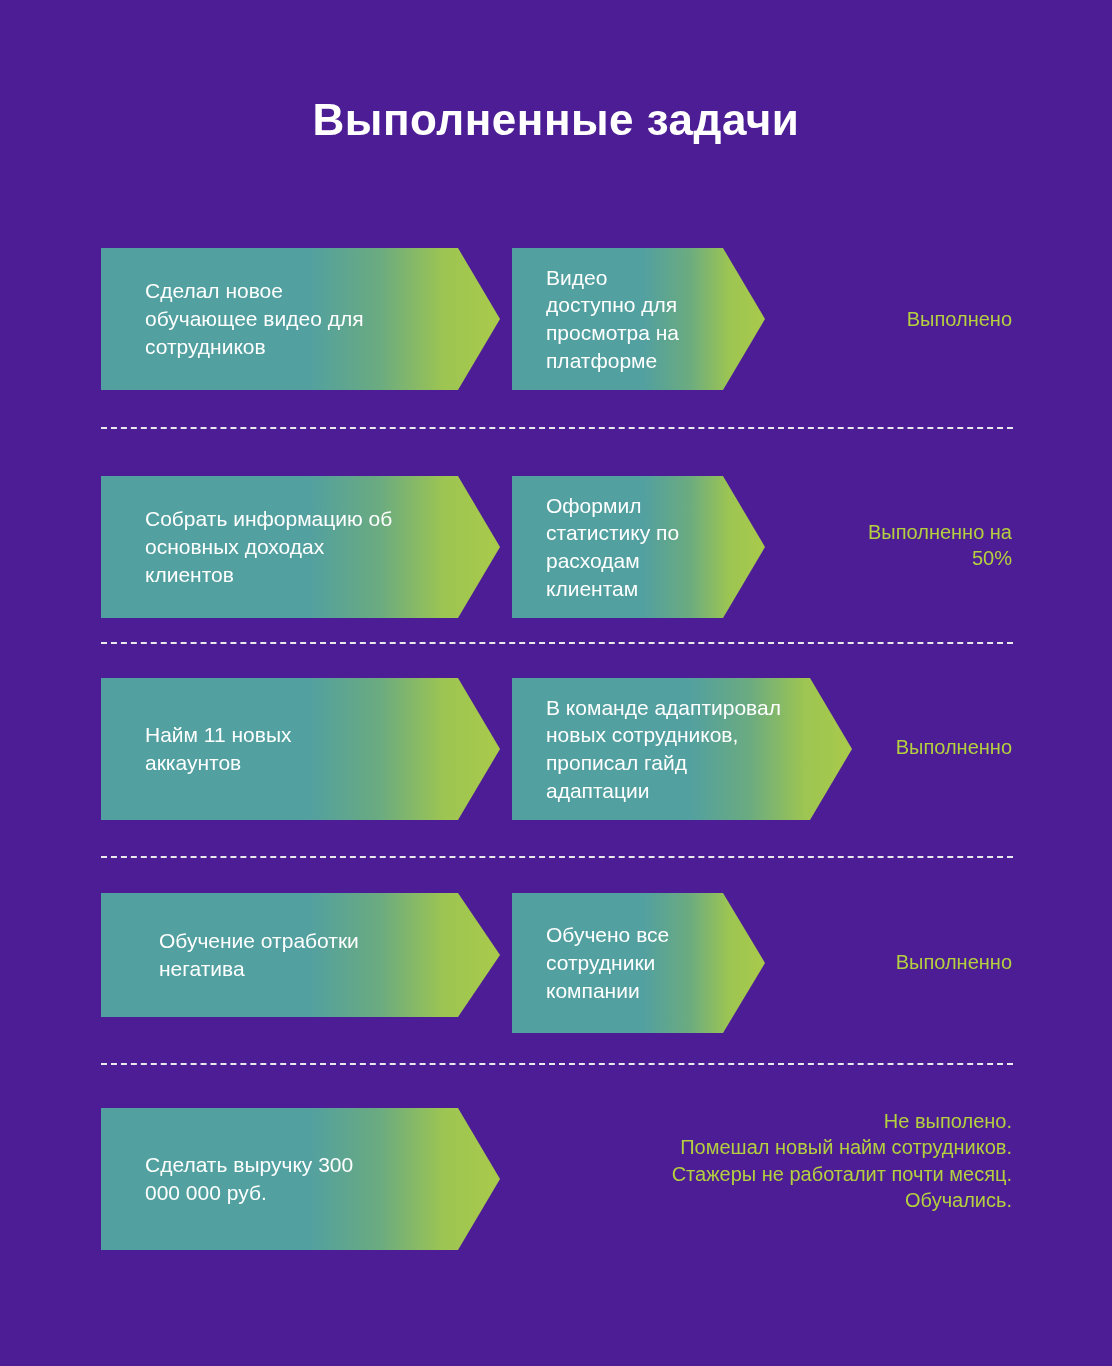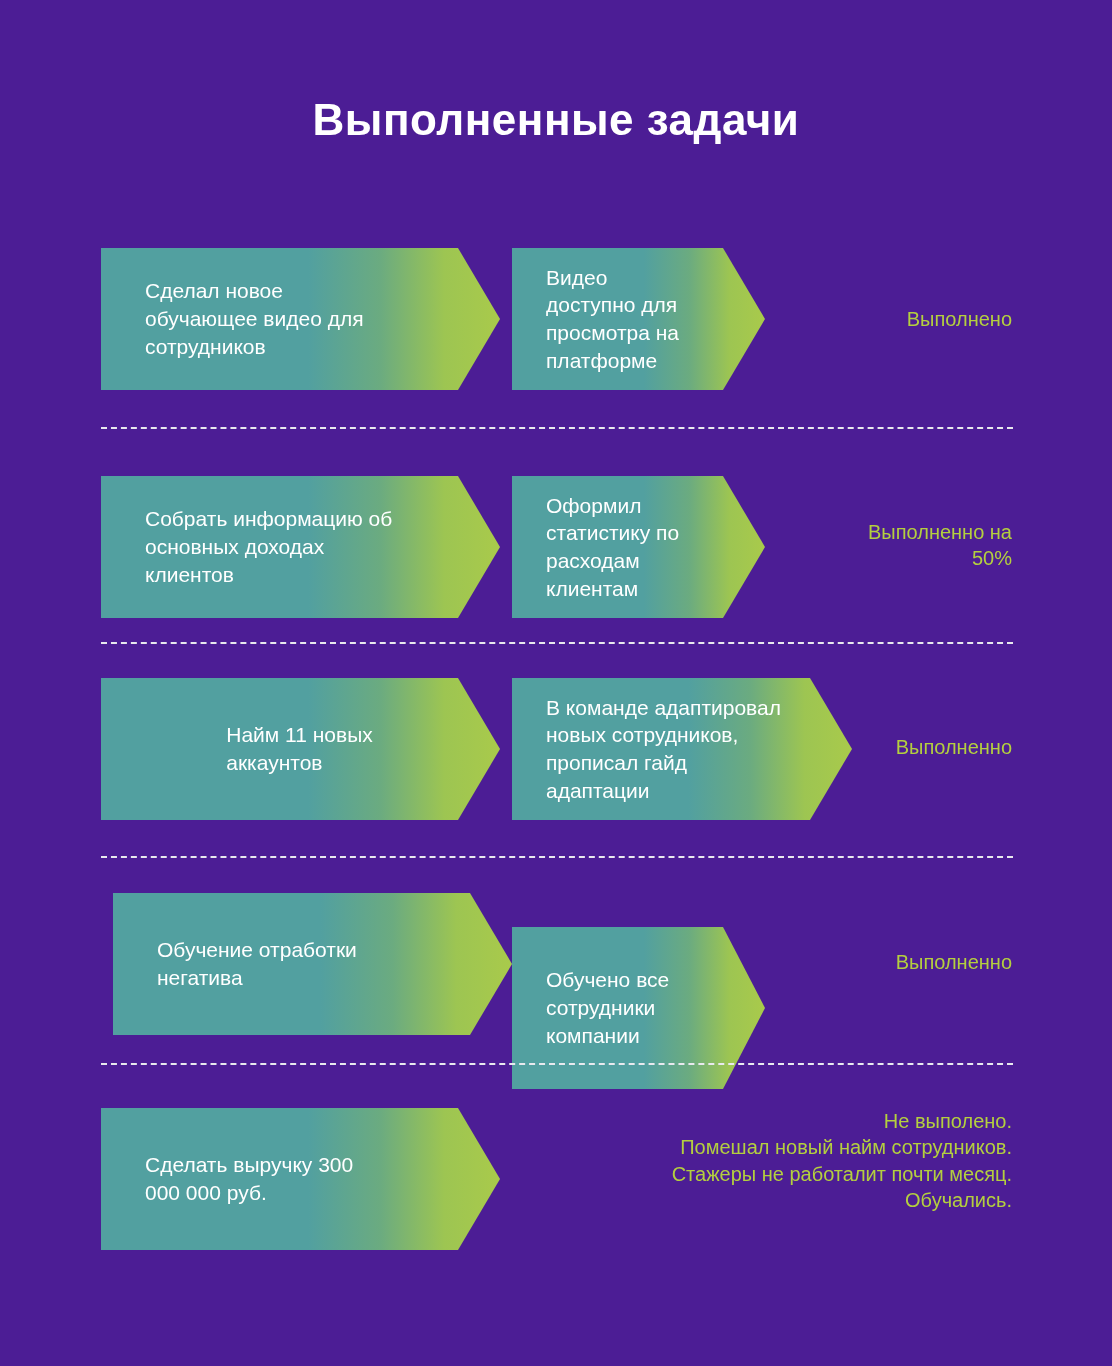--- a/index.html
+++ b/index.html
@@ -128,41 +128,41 @@
 расходам
 клиентам</span>
     </div>
     <div class="status" style="top:43px;">Выполненно на
 50%</div>
   </div>
 
   <div class="divider" style="top:642px;"></div>
 
   <div class="row" style="top:678px; height:142px;">
-    <div class="arrow arrow-primary" style="left:101px; width:399px; height:142px;justify-content:center;">
+    <div class="arrow arrow-primary" style="left:101px; width:399px; height:142px;">
       <span class="arrow-text">Найм 11 новых
 аккаунтов</span>
     </div>
     <div class="arrow arrow-secondary" style="left:512px; width:340px; height:142px;">
       <span class="arrow-text">В команде адаптировал
 новых сотрудников,
 прописал гайд
 адаптации</span>
     </div>
     <div class="status" style="top:56px;">Выполненно</div>
   </div>
 
   <div class="divider" style="top:856px;"></div>
 
   <div class="row" style="top:893px; height:142px;">
-    <div class="arrow arrow-primary" style="left:113px; width:399px; height:142px;">
+    <div class="arrow arrow-primary" style="left:101px; width:399px; height:124px;padding-left:14px;">
       <span class="arrow-text">Обучение отработки
 негатива</span>
     </div>
-    <div class="arrow arrow-secondary" style="left:512px; width:253px; height:162px;margin-top:34px;">
+    <div class="arrow arrow-secondary" style="left:512px; width:253px; height:140px;">
       <span class="arrow-text">Обучено все
 сотрудники
 компании</span>
     </div>
     <div class="status" style="top:56px;">Выполненно</div>
   </div>
 
   <div class="divider" style="top:1063px;"></div>
 
   <div class="row" style="top:1108px; height:142px;">

